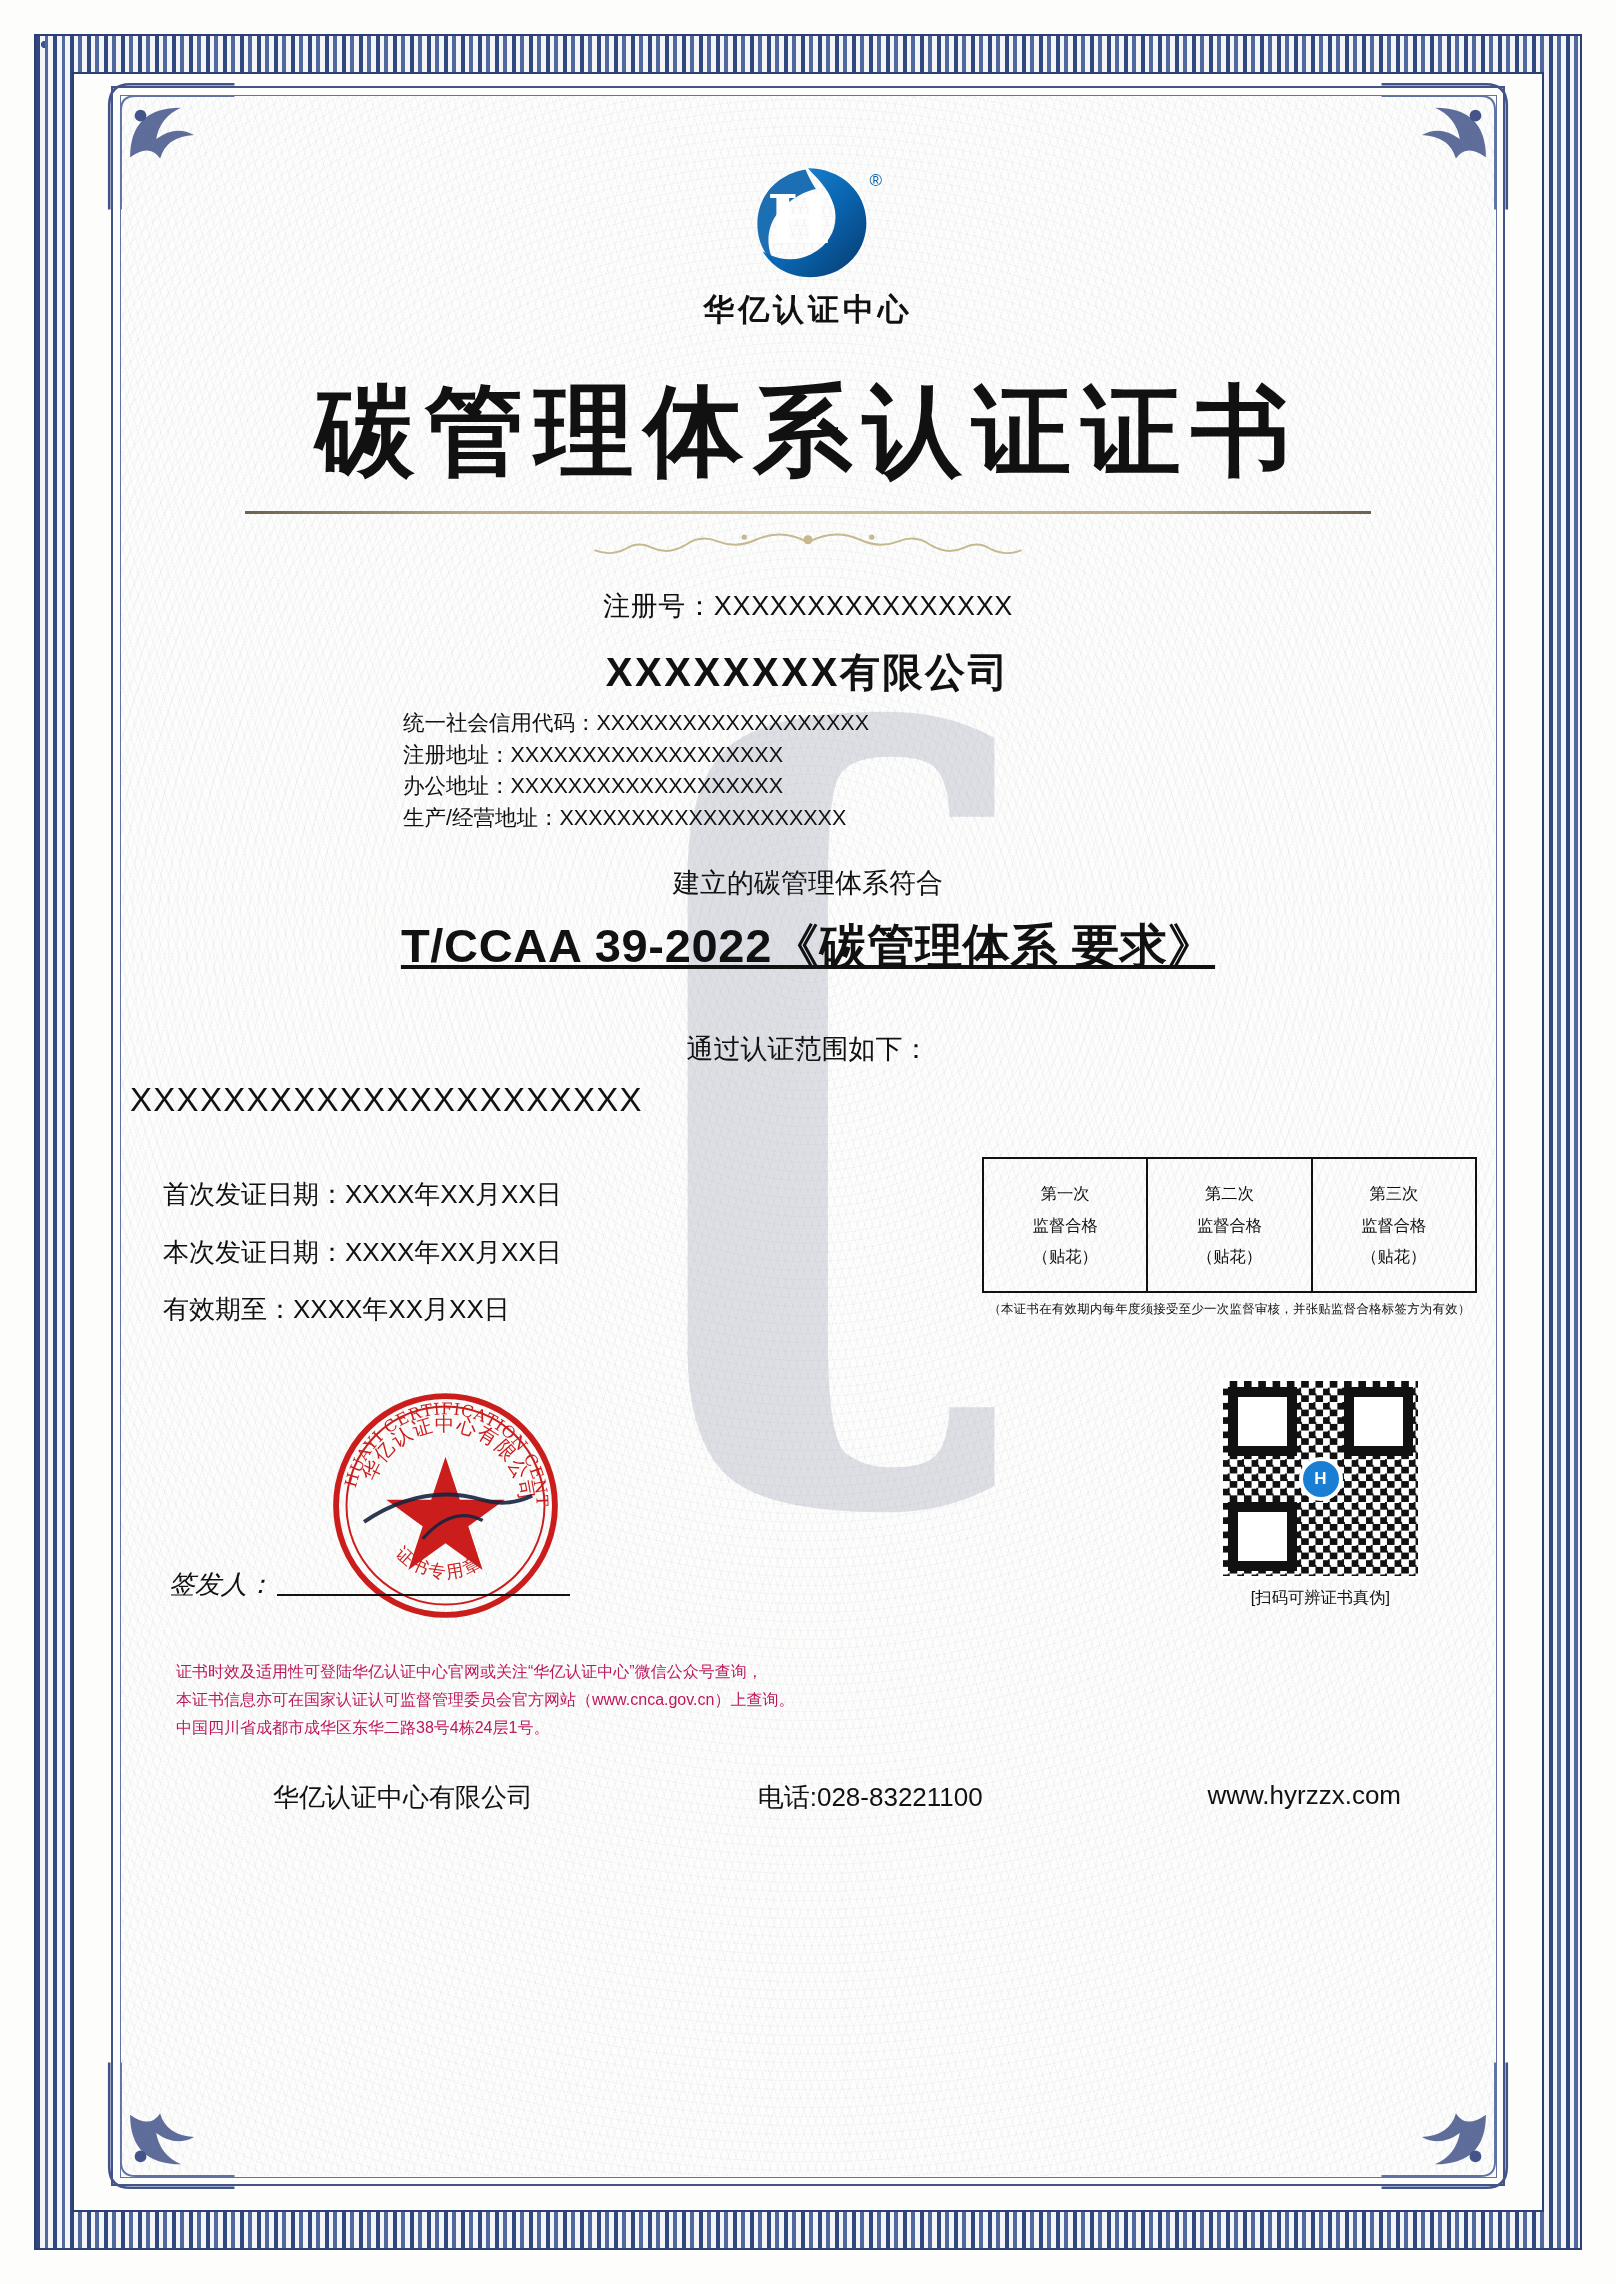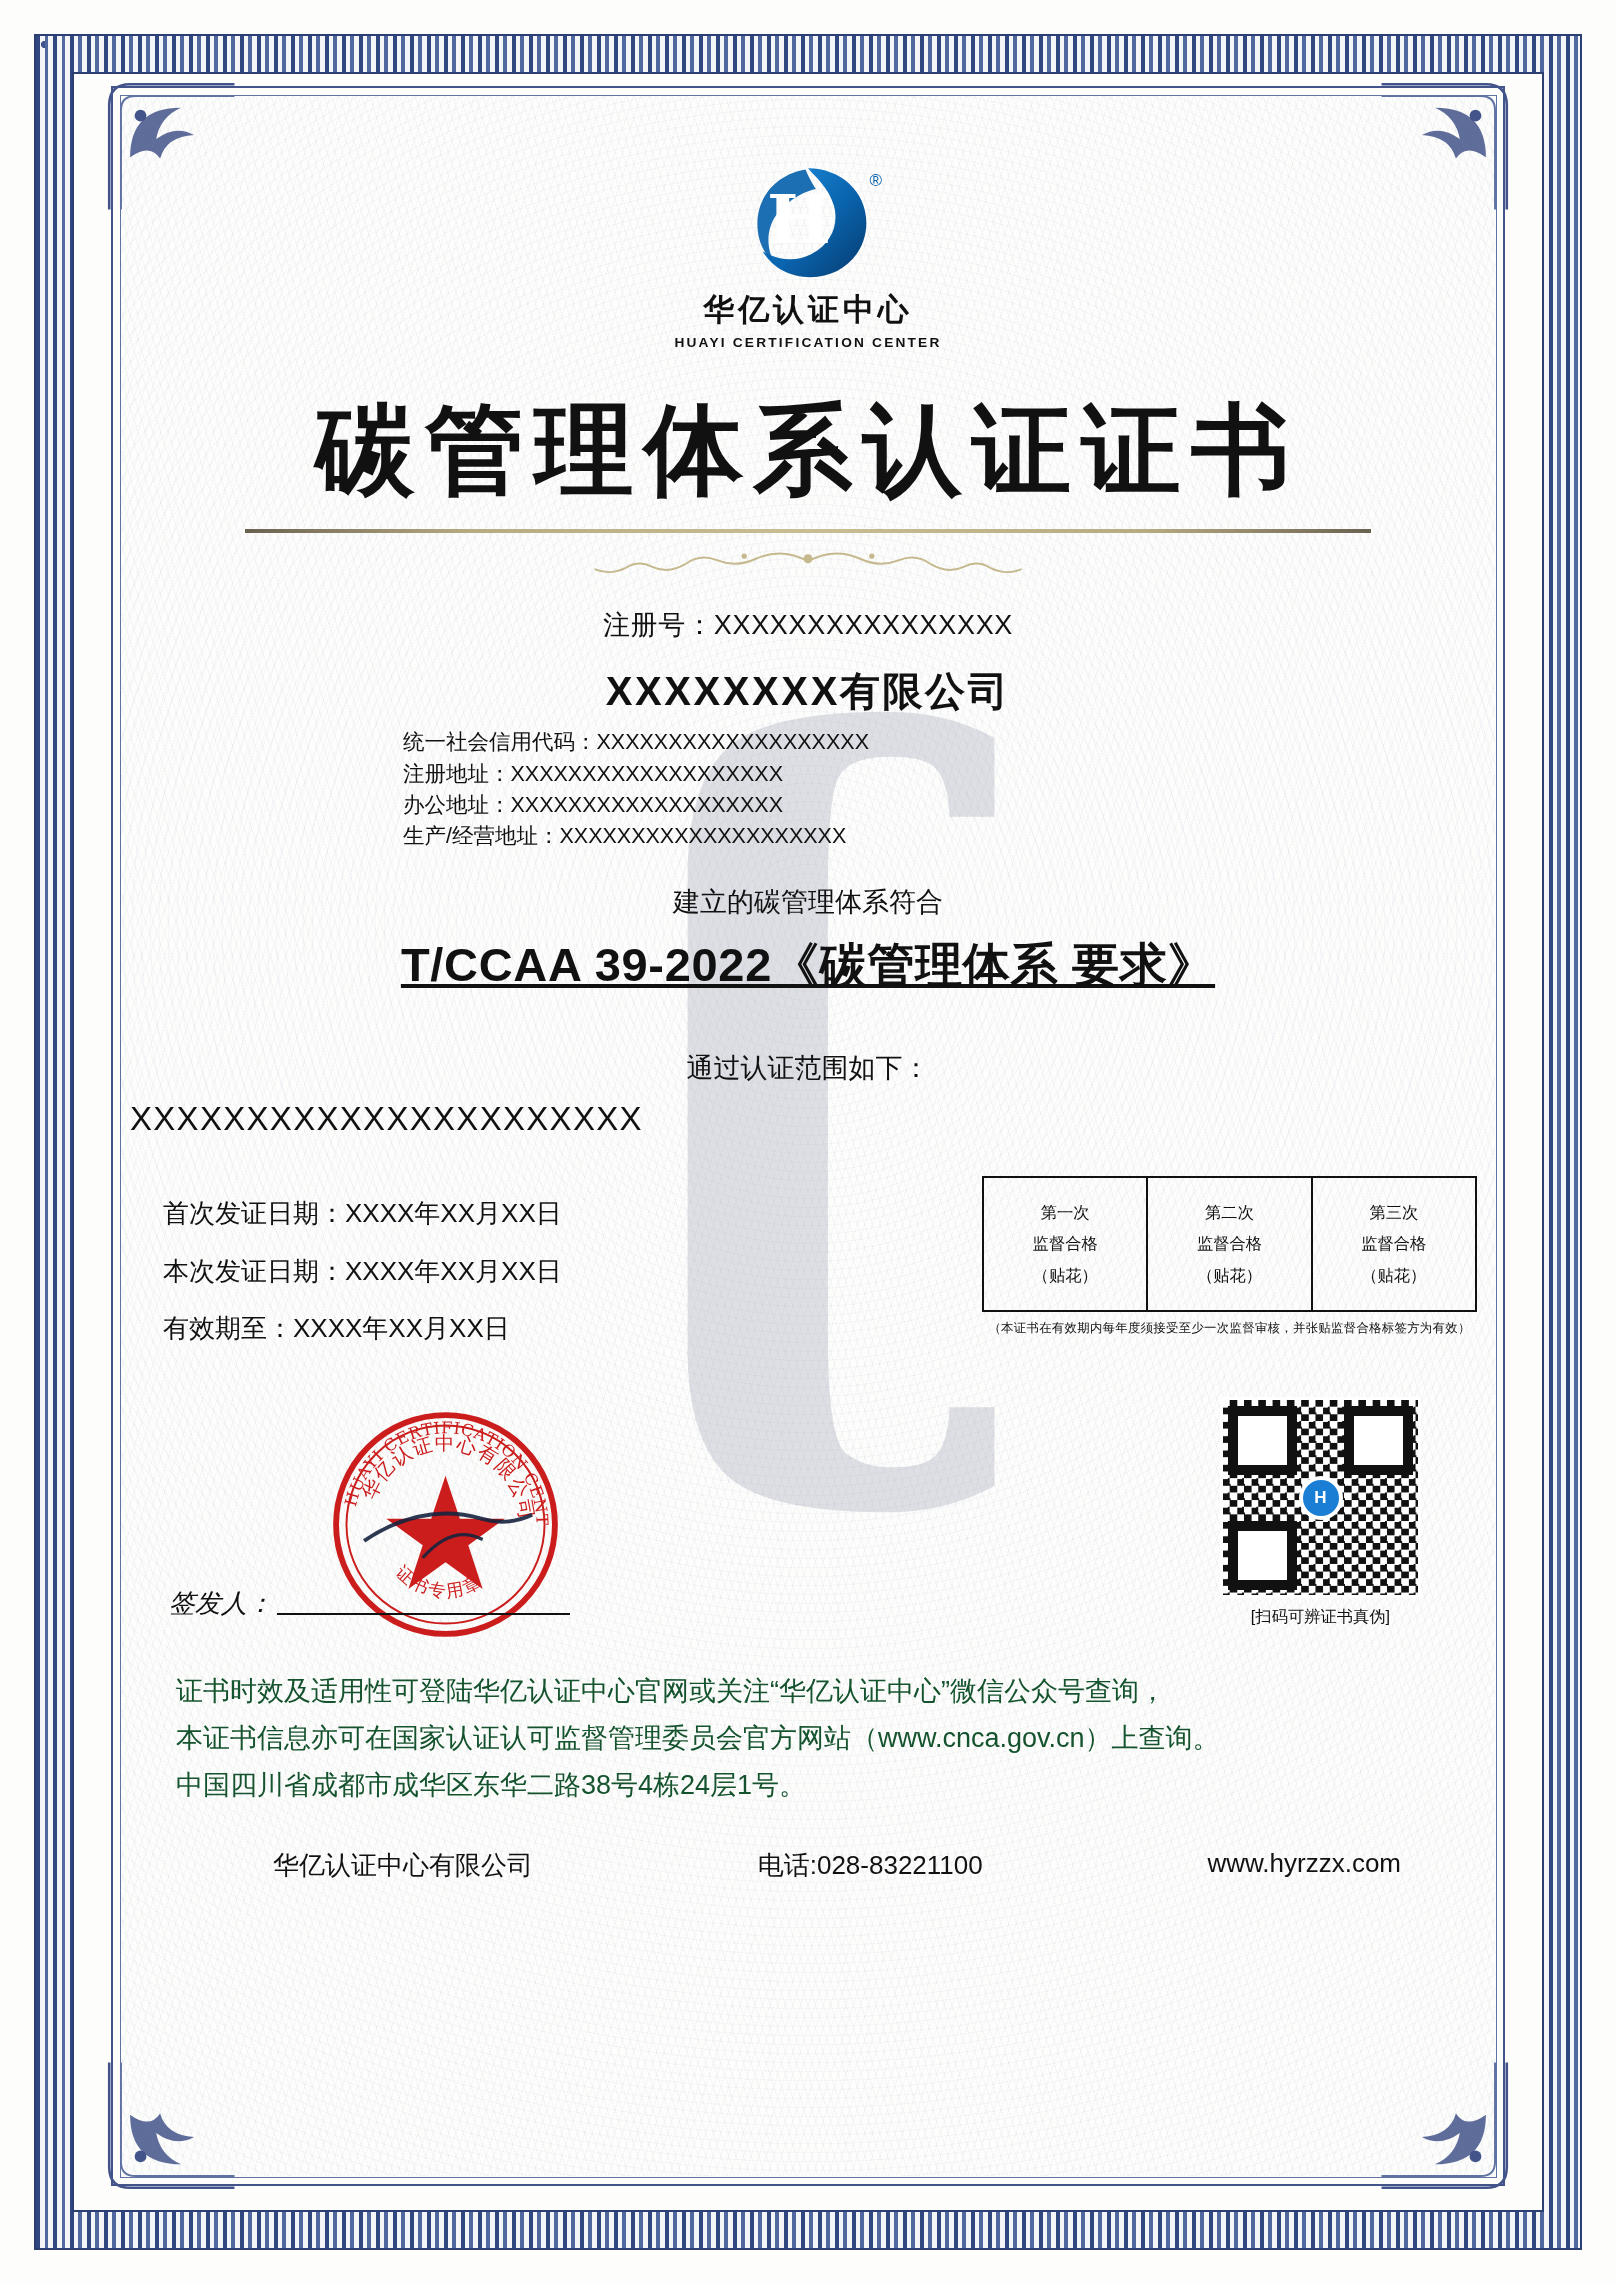--- a/index.html
+++ b/index.html
@@ -345,25 +345,25 @@
     box-shadow: inset 0 0 0 9px #fff;
   }
   .qr-caption {
     margin-top: 7.8px;
     font-size: 16.3px;
     color: #111;
   }
 
   
   .notes {
-    margin-top: 4px;
+    margin-top: 13px;
     padding-left: 46px;
-    font-size: 27px;
+    font-size: 16px;
     line-height: 1.74;
-    color: #14532d;
+    color: #be185d;
   }
 
   .footer {
     margin-top: 39px;
     display: flex;
     justify-content: space-between;
     padding: 0 85px 0 143px;
     font-size: 26px;
     color: #111;
   }
@@ -425,21 +425,20 @@
               <stop offset="100%" stop-color="#063a6d"></stop>
             </linearGradient>
           </defs>
           <path d="M100 8 C150 8 190 44 190 92 C190 140 152 176 104 176 C70 176 44 160 30 136 C56 152 84 152 106 140 C136 124 148 94 140 66 C132 38 112 22 100 8 Z" fill="url(#lg)"></path>
           <path d="M96 10 C58 16 22 46 22 94 C22 120 32 140 48 154 C34 128 36 96 56 74 C76 52 96 44 112 40 C104 28 100 18 96 10 Z" fill="#0a63ad" opacity="0.92"></path>
           <text x="86" y="124" font-family="DejaVu Serif, serif" font-size="104" font-weight="bold" fill="#ffffff" text-anchor="middle">H</text>
         </svg>
         <span class="logo-reg">®</span>
       </div>
       <div class="logo-cn">华亿认证中心</div>
-      <div class="logo-en">HUAYI CERTIFICATION CENTER</div>
     </div>
 
     <div class="cert-title">碳管理体系认证证书</div>
     <div class="title-rule"></div>
     <div class="scroll-deco">
       <svg viewBox="0 0 900 70">
         <g fill="none" stroke="#c6b98f" stroke-width="3">
           <path d="M450 34 q-40 -22 -80 -4 q-30 14 -60 2 q-26 -10 -48 6"></path>
           <path d="M450 34 q40 -22 80 -4 q30 14 60 2 q26 -10 48 6"></path>
           <path d="M262 38 q-26 16 -52 4 q-20 -10 -40 2"></path>

